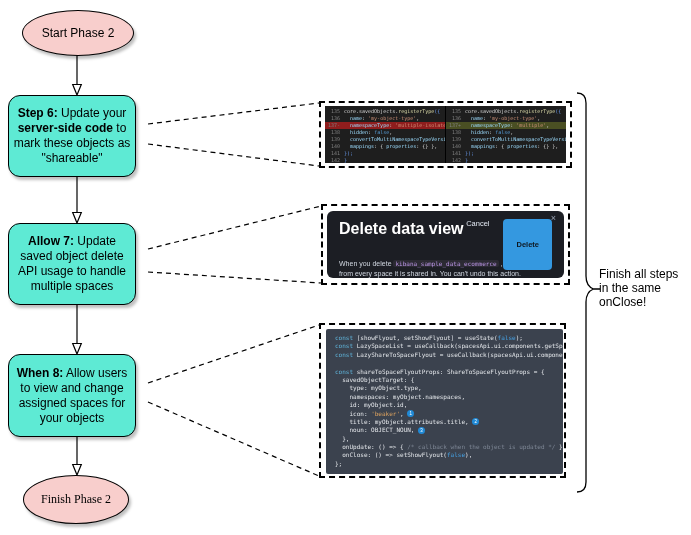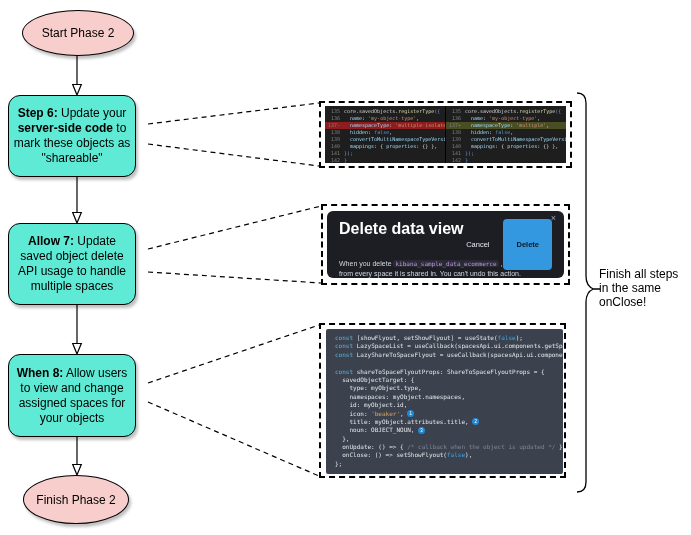--- a/index.html
+++ b/index.html
@@ -4,21 +4,21 @@
 <style>
   html,body{margin:0;padding:0;background:#fff;}
   .stage{position:relative;width:691px;height:535px;background:#fff;font-family:"Liberation Sans",sans-serif;overflow:hidden;}
   .overlay{position:absolute;left:0;top:0;z-index:1;}
 
   
   .oval{position:absolute;z-index:2;background:#f8cecc;border:1.5px solid #000;border-radius:50%;
         display:flex;align-items:center;justify-content:center;font-size:12px;color:#000;
         box-shadow:2px 3px 3px rgba(0,0,0,0.25);}
   .oval-start{left:22px;top:10px;width:110px;height:44px;}
-  .oval-finish{left:23px;top:475px;width:104px;height:47px;}
+  .oval-finish{left:23px;top:475px;width:104px;height:47px;font-family:Liberation Serif, serif;}
   .step{position:absolute;z-index:2;left:8px;width:128px;background:#5eead4;border:1.5px solid #000;
         border-radius:12px;display:flex;align-items:center;justify-content:center;text-align:center;
         font-size:12px;line-height:15px;color:#000;padding:2px 3px;box-sizing:border-box;
         box-shadow:2px 3px 3px rgba(0,0,0,0.25);}
   .step6{top:95px;height:82px;}
   .step7{top:223px;height:82px;}
   .step8{top:354px;height:83px;}
   .b{font-weight:bold;}
 
   .note{position:absolute;z-index:2;left:599px;top:267px;width:90px;font-size:12px;line-height:14px;color:#000;}
@@ -44,21 +44,21 @@
   .bg-add{background:#4a4f23;}
 
   
   .modal{position:absolute;left:4px;top:5px;width:237px;height:67px;background:#1c1e24;border-radius:6px;
          padding:9px 12px;box-sizing:border-box;}
   .modal-close{position:absolute;top:3px;right:8px;color:#9aa4b5;font-size:9px;line-height:9px;cursor:default;}
   .modal-title{font-size:16px;font-weight:bold;color:#fff;margin-bottom:21px;}
   .modal-body{font-size:7px;color:#d0d6e0;line-height:10px;width:212px;}
   .ic{font-family:"DejaVu Sans Mono",monospace;font-size:6px;color:#b994e4;background:#2b2a33;
       padding:0 2px;border-radius:2px;}
-  .modal-actions{position:absolute;right:12px;bottom:8px;display:flex;align-items:center;gap:14px;}
+  .modal-actions{position:absolute;right:12px;bottom:8px;display:flex;align-items:flex-start;gap:14px;}
   .btn-cancel{font-size:7.5px;color:#e2e8f2;cursor:default;}
   .btn-delete{font-size:7.5px;color:#0e1720;background:#3498e0;padding:21px 13px;border-radius:4px;
               font-weight:bold;cursor:default;}
 
   
   .snippet{position:absolute;left:5px;top:4px;width:237px;height:145px;background:#3b424e;border-radius:2px;
            padding:5px 0 0 9px;box-sizing:border-box;overflow:hidden;}
   .snippet .code-line{height:8.4px;line-height:8.4px;font-size:6px;color:#e3e6ea;min-height:8.4px;}
   .snippet .tk-fg{color:#e3e6ea}.snippet .tk-k{color:#5fb3d9}.snippet .tk-s{color:#d9a05f}
   .snippet .tk-v{color:#46a1e3}.snippet .tk-c{color:#7d8694}

